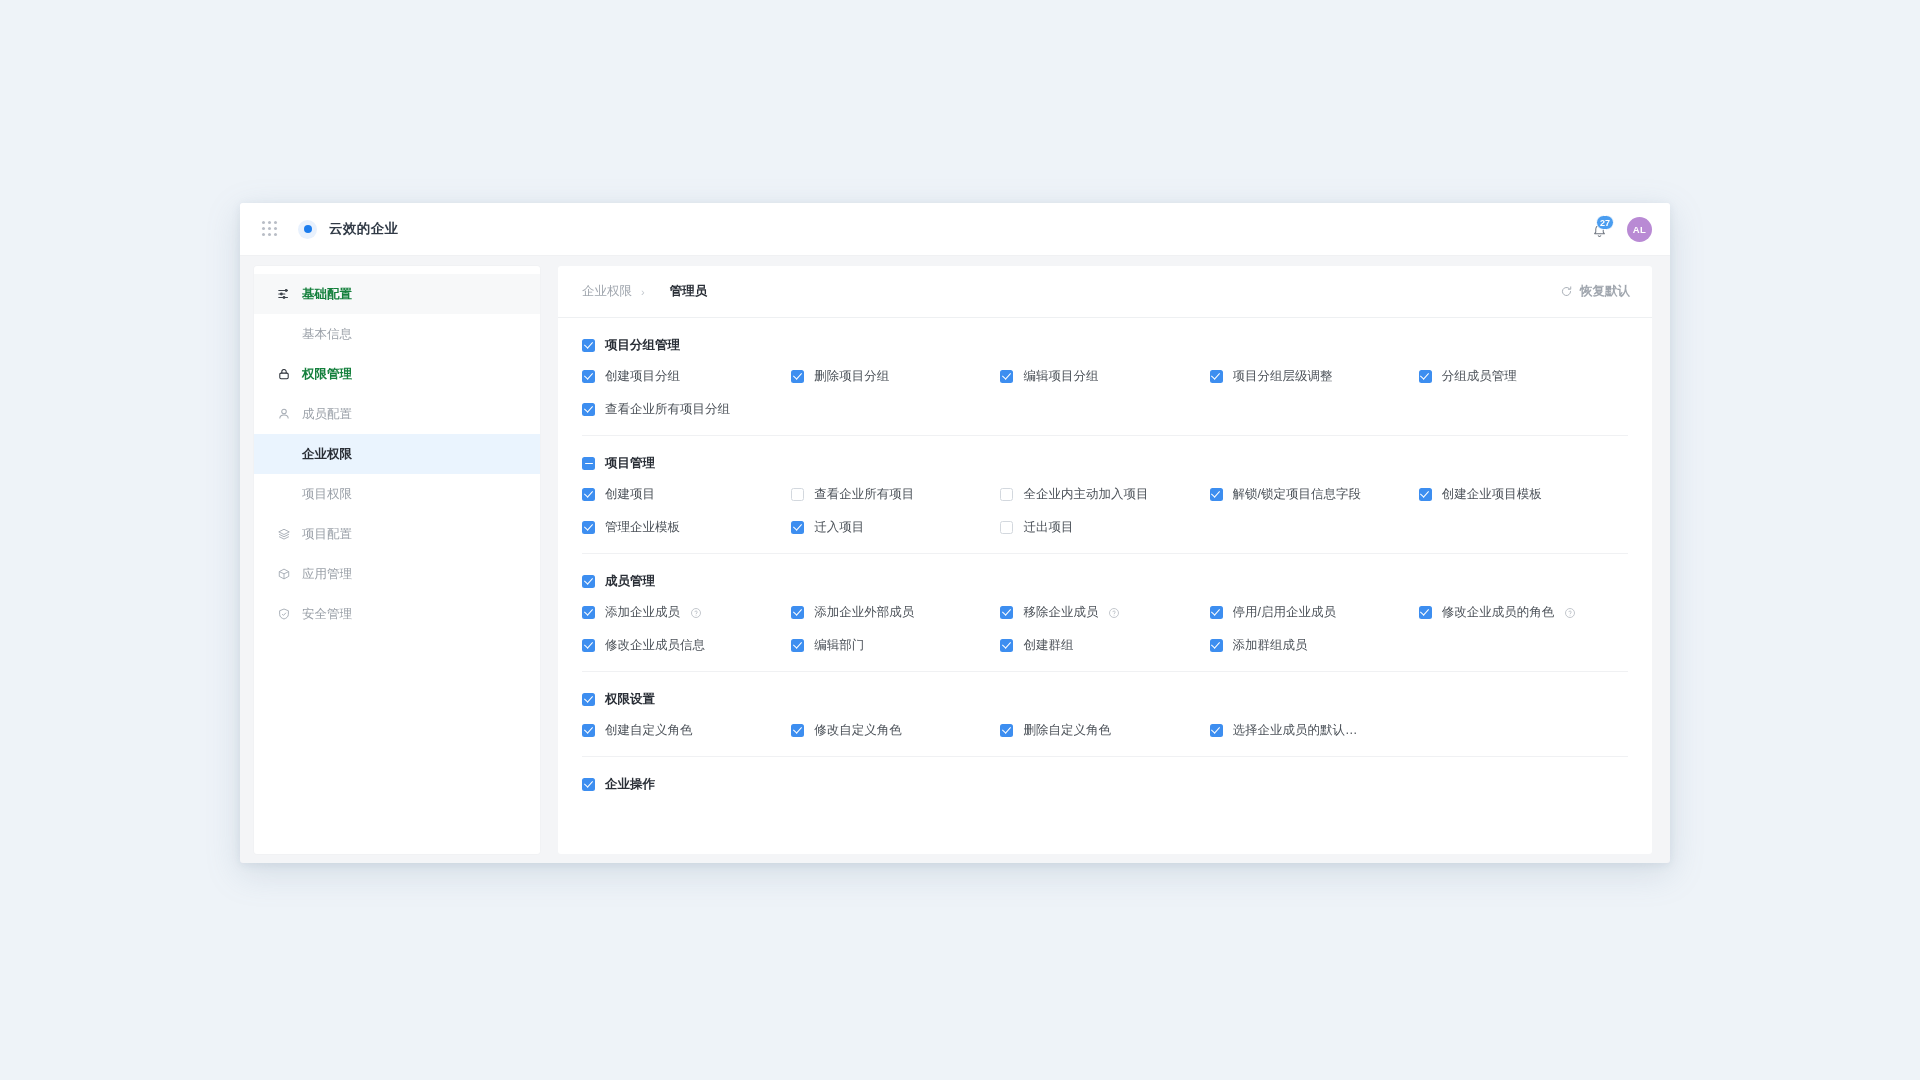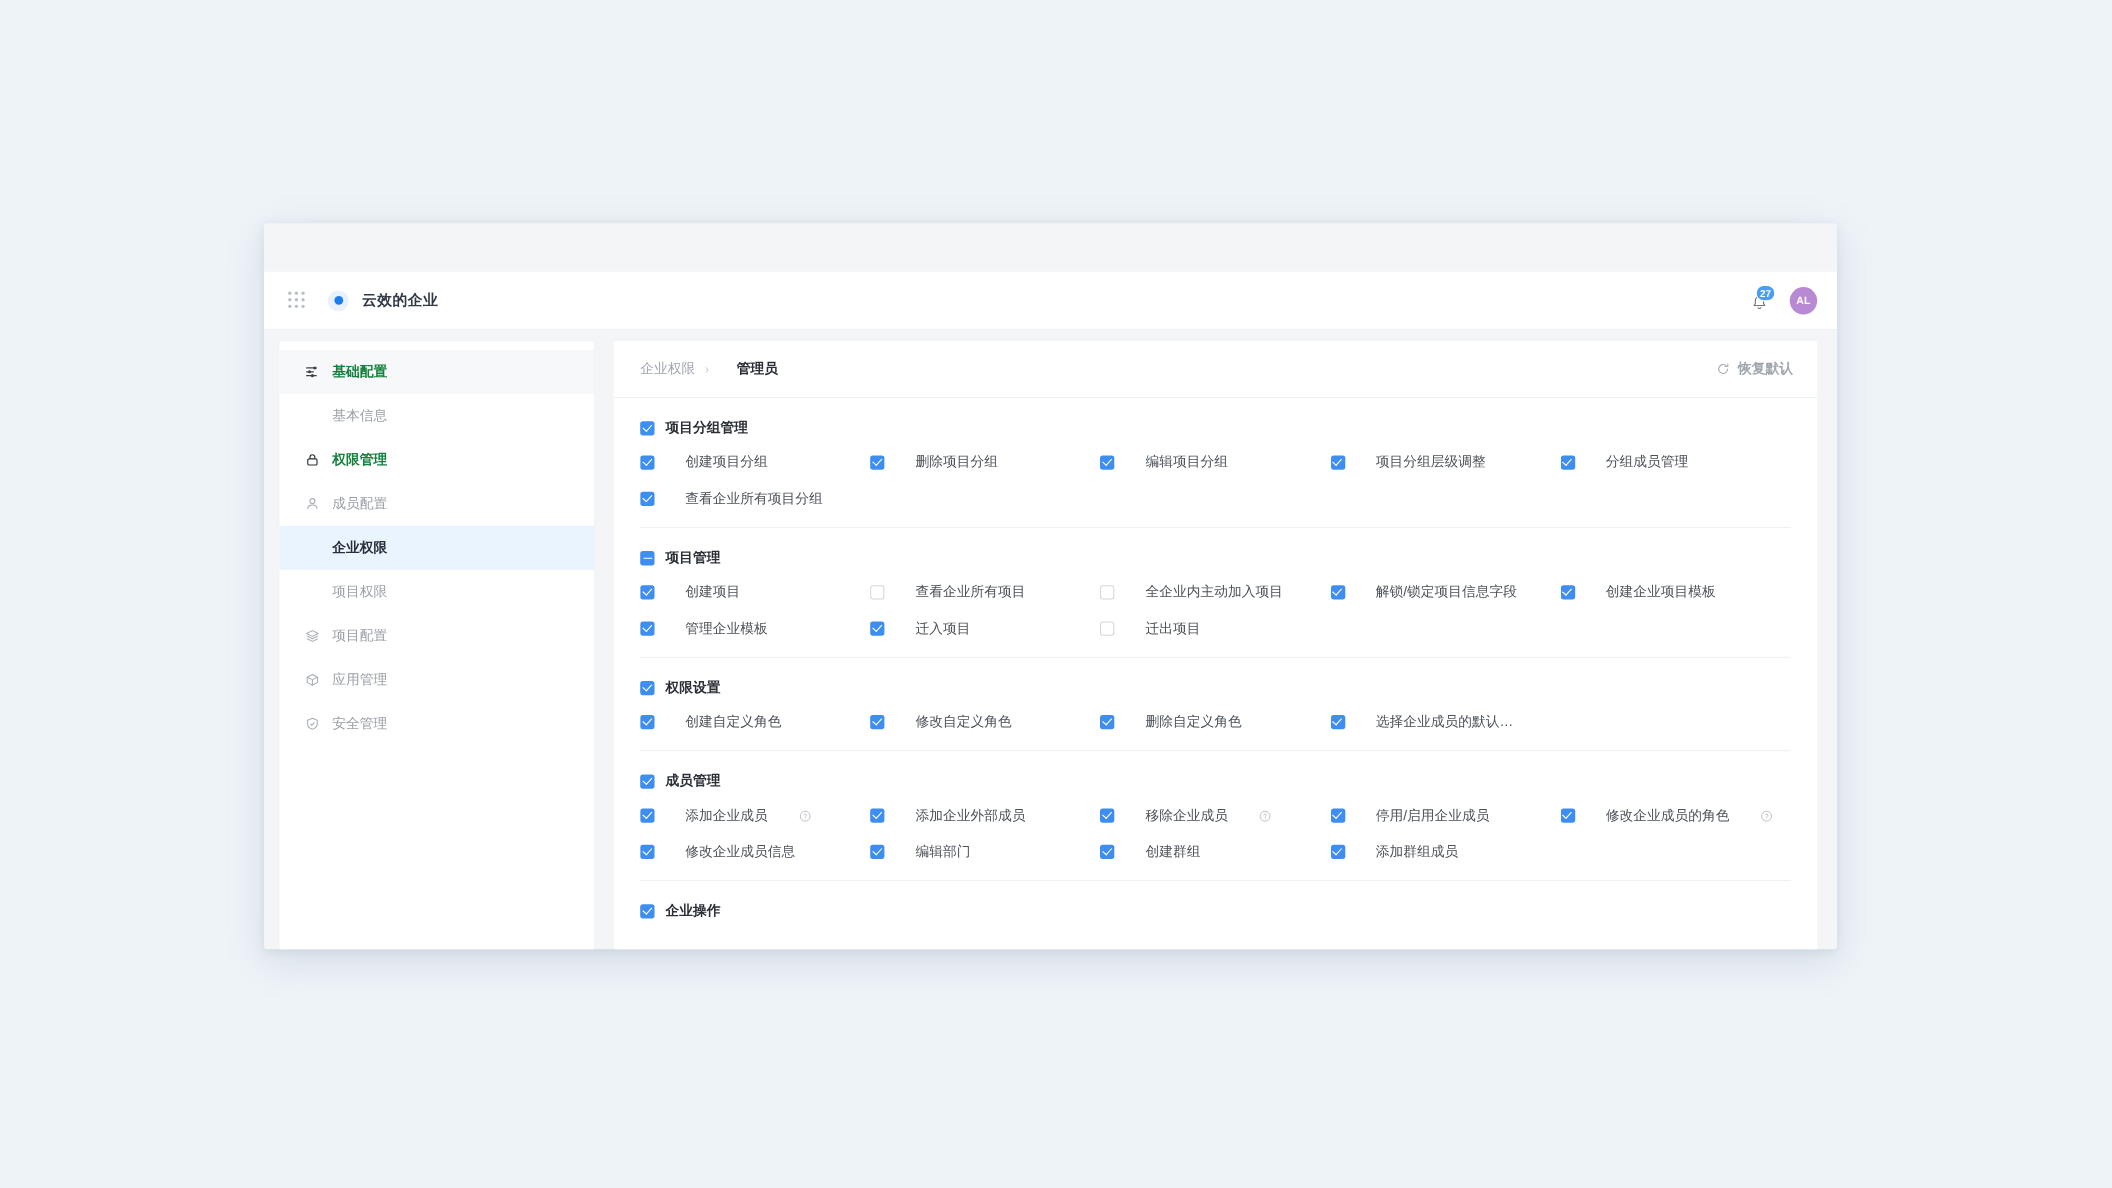--- a/index.html
+++ b/index.html
@@ -20,21 +20,20 @@
     box-shadow: 0 10px 34px rgba(120,140,165,.22), 0 2px 8px rgba(120,140,165,.14);
     overflow: hidden;
   }
 
   
   #topbar {
     height: 53px; background: #ffffff;
     display: flex; align-items: center;
     padding: 0 18px 0 22px;
     border-bottom: 1px solid #f0f1f3;
-    margin-top: 44px;
   }
   .apps-grid { width: 16px; height: 16px; display: grid;
     grid-template-columns: repeat(3, 3px); grid-template-rows: repeat(3, 3px);
     gap: 3px; margin-right: 20px; cursor: pointer; }
   .apps-grid i { display:block; width:3px; height:3px; border-radius:50%; background:#b9bec6; }
 
   .brand-logo { width: 19px; height: 19px; border-radius: 50%;
     background: #e8f1fd; display: flex; align-items: center; justify-content: center;
     margin-right: 12px; flex: 0 0 auto; }
   .brand-logo b { display:block; width:8px; height:8px; border-radius:50%; background:#1b7ced; }
@@ -87,21 +86,21 @@
     font-size: 12.5px; color: #a0a6ae; cursor: pointer; font-weight: bold; }
 
   #perm-scroll { height: 536px; overflow: hidden; padding: 0 24px 0 24px; }
 
   .perm-section { padding: 19px 0 17px 0; border-bottom: 1px solid #f0f1f3; }
   .perm-section:last-child { border-bottom: none; }
   .sec-head { display: flex; align-items: center; gap: 10px; margin-bottom: 14px; }
   .sec-head .sec-title { font-size: 12.5px; font-weight: bold; color: #2a2f37; text-align: center; }
 
   .perm-grid { display: grid; grid-template-columns: repeat(5, 1fr); row-gap: 16px; }
-  .perm-item { display: flex; align-items: center; gap: 28px; font-size: 12.5px;
+  .perm-item { display: flex; align-items: center; gap: 10px; font-size: 12.5px;
     color: #4b5158; cursor: pointer; padding-right: 8px;
     white-space: nowrap; overflow: hidden; }
   .perm-item .lbl { overflow: hidden; text-overflow: ellipsis; }
 
   
   .cb { width: 13px; height: 13px; border-radius: 2.5px; flex: 0 0 auto;
     position: relative; cursor: pointer; }
   .cb.on { background: #3d8ef0; }
   .cb.off { background: #ffffff; border: 1px solid #d3d8de; }
   .cb.on::after { content:""; position:absolute; left:3.5px; top:1.3px;
@@ -322,44 +321,20 @@
               </div>
               <div class="perm-item">
                 <span class="cb off"></span>
                 <span class="lbl">迁出项目</span>
               </div>
             </div>
           </div>
           <div class="perm-section">
             <div class="sec-head">
               <span class="cb on"></span>
-              <span class="sec-title">权限设置</span>
-            </div>
-            <div class="perm-grid">
-              <div class="perm-item">
-                <span class="cb on"></span>
-                <span class="lbl">创建自定义角色</span>
-              </div>
-              <div class="perm-item">
-                <span class="cb on"></span>
-                <span class="lbl">修改自定义角色</span>
-              </div>
-              <div class="perm-item">
-                <span class="cb on"></span>
-                <span class="lbl">删除自定义角色</span>
-              </div>
-              <div class="perm-item">
-                <span class="cb on"></span>
-                <span class="lbl">选择企业成员的默认…</span>
-              </div>
-            </div>
-          </div>
-          <div class="perm-section">
-            <div class="sec-head">
-              <span class="cb on"></span>
               <span class="sec-title">成员管理</span>
             </div>
             <div class="perm-grid">
               <div class="perm-item">
                 <span class="cb on"></span>
                 <span class="lbl">添加企业成员</span>
                 <svg class="help-ic" viewBox="0 0 16 16" fill="none" stroke="#b6bbc2" stroke-width="1.1">
                   <circle cx="8" cy="8" r="6"></circle>
    <path d="M6.5 6.3a1.6 1.6 0 0 1 3.1.5c0 1.1-1.5 1.3-1.5 2.3" stroke-linecap="round"></path>
    <circle cx="8.05" cy="11.2" r=".6" fill="#b6bbc2" stroke="none"></circle>
@@ -402,20 +377,44 @@
               <div class="perm-item">
                 <span class="cb on"></span>
                 <span class="lbl">创建群组</span>
               </div>
               <div class="perm-item">
                 <span class="cb on"></span>
                 <span class="lbl">添加群组成员</span>
               </div>
             </div>
           </div>
+          <div class="perm-section">
+            <div class="sec-head">
+              <span class="cb on"></span>
+              <span class="sec-title">权限设置</span>
+            </div>
+            <div class="perm-grid">
+              <div class="perm-item">
+                <span class="cb on"></span>
+                <span class="lbl">创建自定义角色</span>
+              </div>
+              <div class="perm-item">
+                <span class="cb on"></span>
+                <span class="lbl">修改自定义角色</span>
+              </div>
+              <div class="perm-item">
+                <span class="cb on"></span>
+                <span class="lbl">删除自定义角色</span>
+              </div>
+              <div class="perm-item">
+                <span class="cb on"></span>
+                <span class="lbl">选择企业成员的默认…</span>
+              </div>
+            </div>
+          </div>
           <div class="perm-section clipped">
             <div class="sec-head">
               <span class="cb on"></span>
               <span class="sec-title">企业操作</span>
             </div>
           </div>
         </div>
 
     </div>
   </div>

